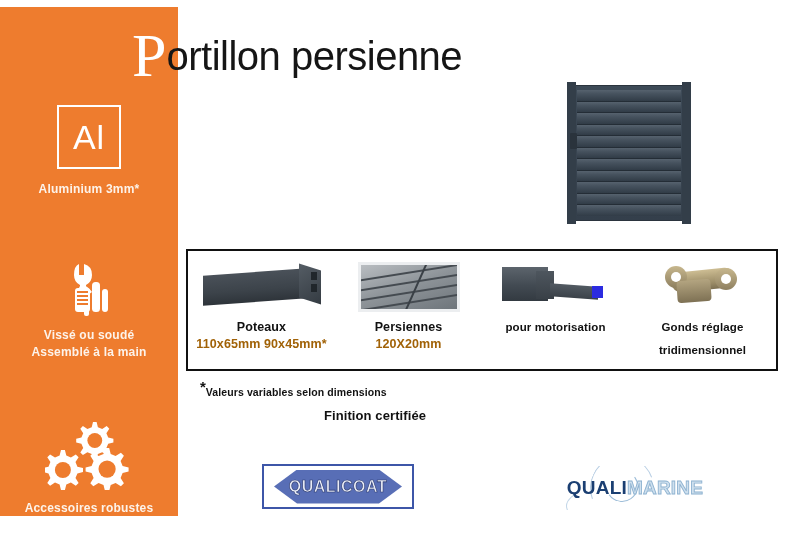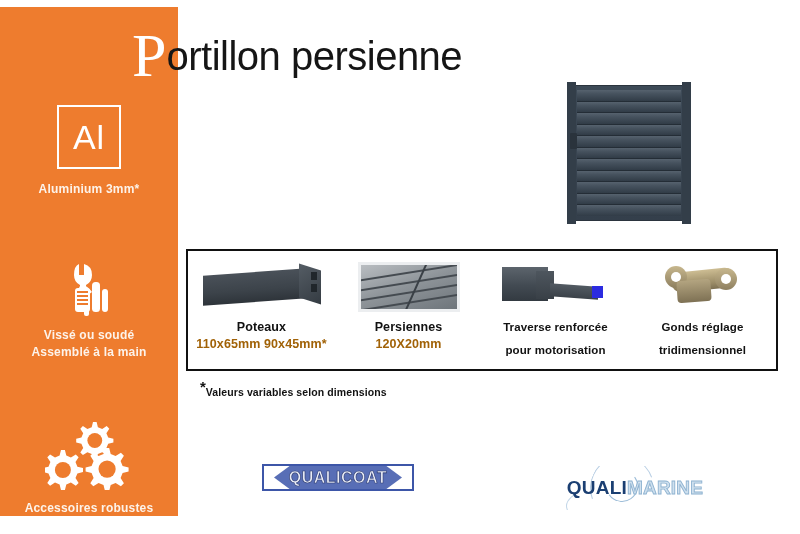--- a/index.html
+++ b/index.html
@@ -180,21 +180,21 @@
   .footnote .txt{font-size:10.5px;font-weight:600;color:#111;letter-spacing:.1px;margin-top:20px;}
 
   .finition{
     position:absolute;left:0;right:0;top:408px;text-align:center;
     font-size:13px;font-weight:700;color:#111;letter-spacing:.1px;
   }
   .finition span{position:relative;left:-25px;}
 
   
   .logo-qualicoat{
-    position:absolute;left:262px;top:464px;width:152px;height:27px;
+    position:absolute;left:262px;top:464px;width:152px;height:45px;
     border:2px solid #3d56a8;background:#fff;box-sizing:border-box;
     display:flex;align-items:center;justify-content:center;overflow:hidden;
   }
   .logo-qualicoat .diamond{
     position:absolute;left:50%;top:50%;width:128px;height:34px;
     transform:translate(-50%,-50%) rotate(0deg);
     background:#4a62b0;
     clip-path:polygon(0% 50%,18% 0%,82% 0%,100% 50%,82% 100%,18% 100%);
     opacity:.92;
   }
@@ -338,21 +338,20 @@
 
     <div class="cell">
       <div class="shot">
         <div class="traverse">
           <div class="blk"></div>
           <div class="blk2"></div>
           <div class="arm"></div>
           <div class="tip"></div>
         </div>
       </div>
-      <div class="lbl small">Traverse renforcée</div>
       <div class="lbl small">pour motorisation</div>
     </div>
 
     <div class="cell">
       <div class="shot">
         <div class="gond">
           <div class="plate"></div>
           <div class="lug" style="left:6px;top:0px;">
               <i></i>
             </div>
@@ -364,20 +363,23 @@
       </div>
       <div class="lbl small">Gonds réglage</div>
       <div class="lbl small">tridimensionnel</div>
     </div>
   </div>
 
   <div class="footnote">
     <span class="star">*</span><span class="txt">Valeurs variables selon dimensions</span>
   </div>
 
+  <div class="finition">
+    <span>Finition certifiée</span>
+  </div>
 
   <div class="logo-qualicoat">
     <div class="diamond"></div>
     <span class="word">QUALICOAT</span>
   </div>
 
   <div class="logo-qualimarine">
     <div class="arc"></div>
     <div class="swirl"></div>
     <div class="swirl2"></div>

